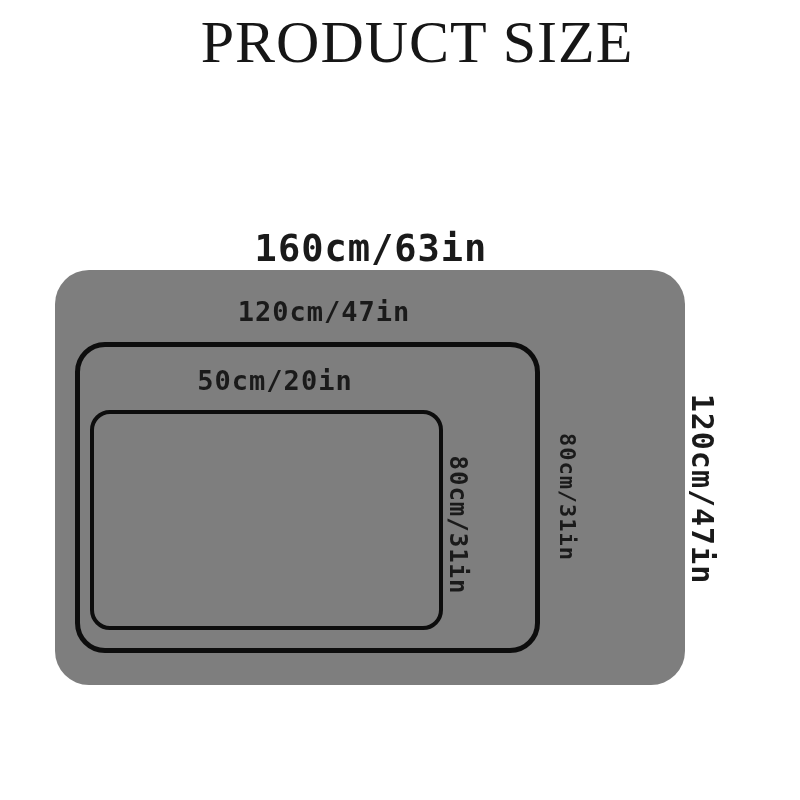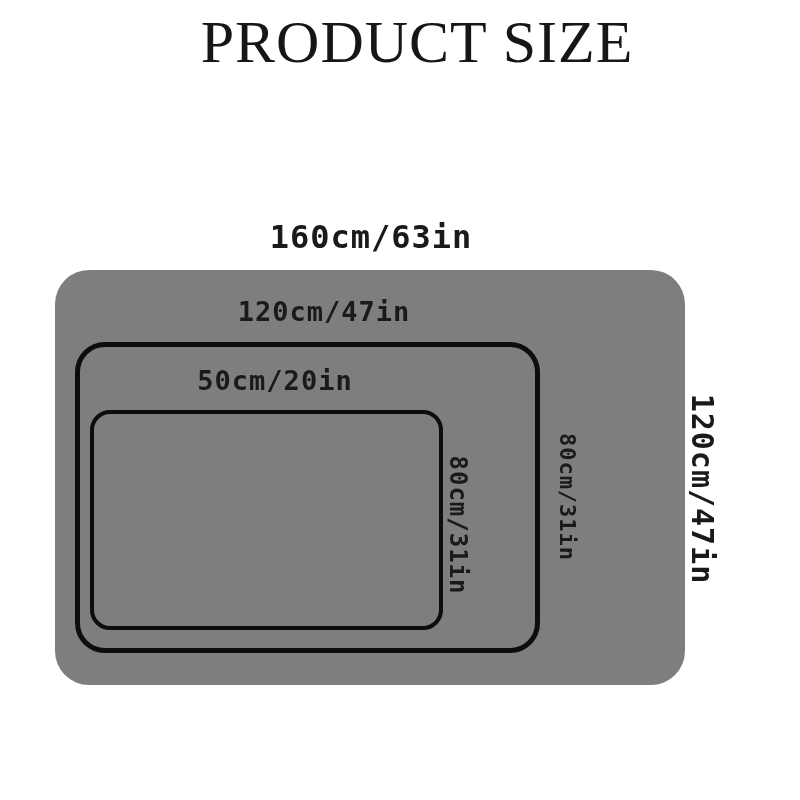--- a/index.html
+++ b/index.html
@@ -65,22 +65,22 @@
     color: #1a1a1a;
     white-space: nowrap;
     letter-spacing: 1px;
   }
   .dim-label.vertical {
     writing-mode: vertical-rl;
     text-orientation: mixed;
   }
   .lbl-outer-width {
     left: 371px;
-    top: 237px;
-    font-size: 32px;
+    top: 248px;
+    font-size: 37px;
     font-weight: 700;
   }
   .lbl-middle-width {
     left: 324px;
     top: 311px;
     font-size: 27px;
     font-weight: 600;
   }
   .lbl-inner-width {
     left: 275px;

